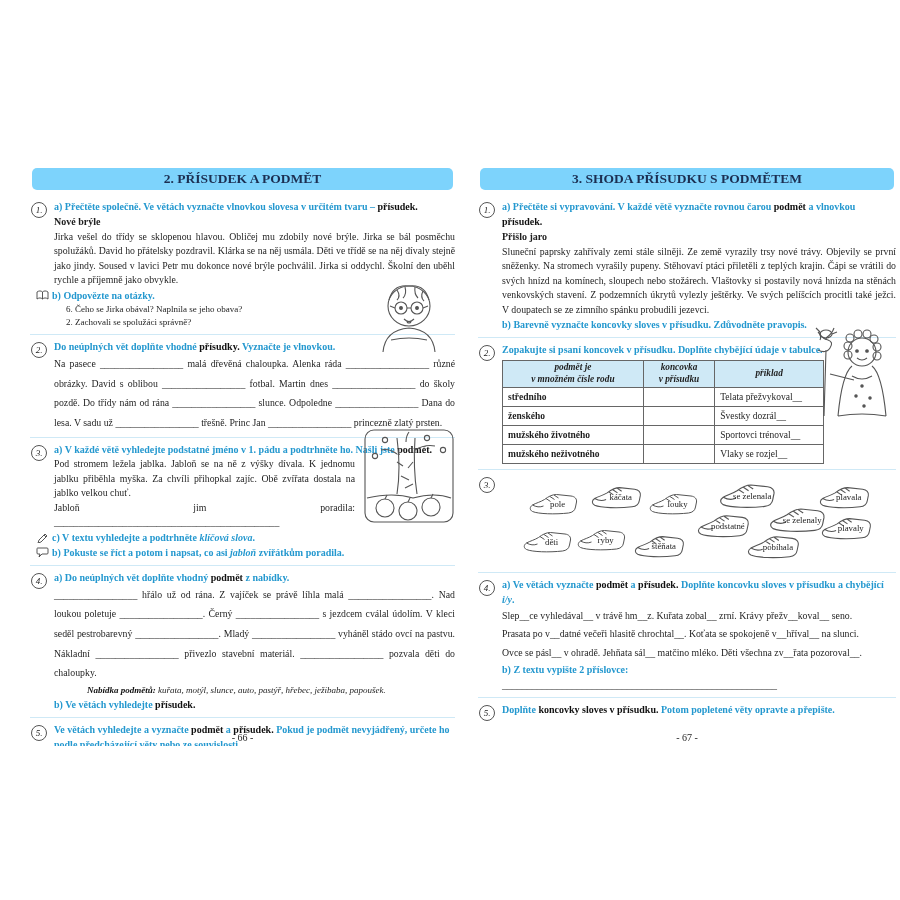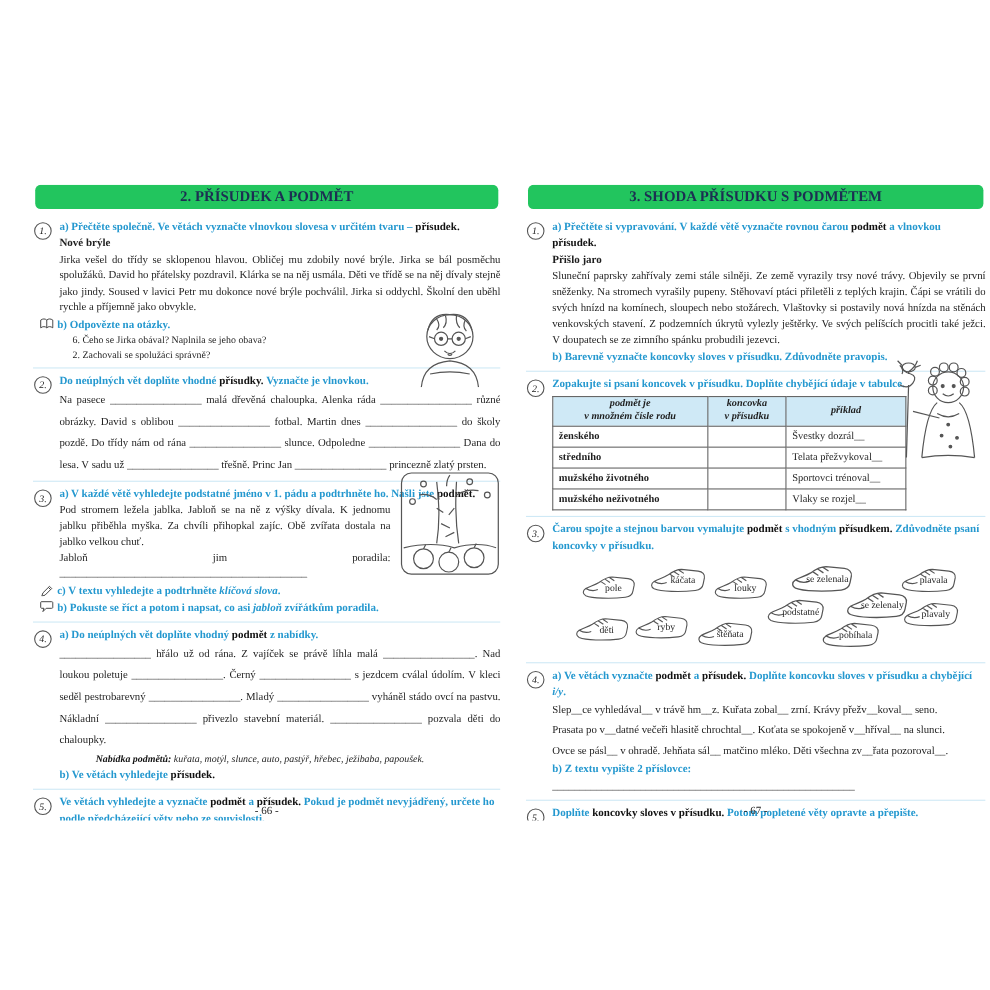--- a/index.html
+++ b/index.html
@@ -5,21 +5,21 @@
   html,body { margin:0; padding:0; }
   body {
     width:900px; height:900px; background:#ffffff; position:relative;
     font-family:"Liberation Serif", serif; color:#1e1e1e;
   }
   .page { position:absolute; top:168px; width:425px; height:578px; overflow:hidden; }
   #page-left  { left:30px; }
   #page-right { left:478px; width:418px; }
 
   .band {
-    background:#22c55e; border-radius:5px; text-align:center;
+    background:#7dd3fc; border-radius:5px; text-align:center;
     font-weight:bold; font-size:13.5px; color:#1c2f52; padding:3px 0; margin:0 2px 5px 2px;
   }
 
   .ex { position:relative; padding:4px 0 5px 24px; border-top:1px solid #cfe9f6; }
   .ex.first { border-top:none; }
   .exnum {
     position:absolute; left:1px; top:7px; width:14px; height:14px;
     border:1px solid #555; border-radius:50%a; border-radius:50%;
     font-style:italic; font-size:9px; line-height:14px; text-align:center; color:#222;
     background:#fff;
@@ -179,47 +179,46 @@
       <table class="shoda">
         <tbody>
             <tr>
           <th>podmět je
 v množném čísle rodu</th>
           <th>koncovka
 v přísudku</th>
           <th>příklad</th>
         </tr>
         <tr>
+          <td class="c1">středního</td>
+          <td class="c2"></td>
+          <td class="c3">Telata přežvykoval__</td>
+        </tr>
+        <tr>
           <td class="c1">ženského</td>
           <td class="c2"></td>
           <td class="c3">Švestky dozrál__</td>
-        </tr>
-        <tr>
-          <td class="c1">středního</td>
-          <td class="c2"></td>
-          <td class="c3">Telata přežvykoval__</td>
         </tr>
         <tr>
           <td class="c1">mužského životného</td>
           <td class="c2"></td>
           <td class="c3">Sportovci trénoval__</td>
         </tr>
         <tr>
           <td class="c1">mužského neživotného</td>
           <td class="c2"></td>
           <td class="c3">Vlaky se rozjel__</td>
         </tr>
       </tbody>
         </table>
     </div>
   </div>
 
   <div class="ex">
     <span class="exnum">3.</span>
-    <p class="ins"><span class="s-u">Čarou spojte a stejnou barvou vymalujte </span><span class="s-b">podmět</span><span class="s-u"> s vhodným </span><span class="s-b">přísudkem</span><span class="s-b">. </span><span class="s-u">Zdůvodněte psaní koncovky v přísudku.</span></p>
     <div class="shoe-field">
       <div class="shoe" style="left:26px;top:14px;width:52px">
           <svg viewBox="0 0 104 50">
             <path d="M9,41 C3,38 3,32 9,28 C16,24 25,22 33,17 C41,11 48,7 57,7 L86,10 C94,11 98,16 97,22 L95,32 C94,39 89,43 81,44 C54,47 21,46 9,41 Z M9,28 C16,32 24,33 31,30 M36,15 L45,21 M44,11 L53,17 M52,8 L61,14" fill="#fff" stroke="#555" stroke-width="2"></path>
           </svg>
           <span class="w">pole</span>
         </div>
       <div class="shoe" style="left:88px;top:7px;width:54px">
           <svg viewBox="0 0 104 50">
             <path d="M9,41 C3,38 3,32 9,28 C16,24 25,22 33,17 C41,11 48,7 57,7 L86,10 C94,11 98,16 97,22 L95,32 C94,39 89,43 81,44 C54,47 21,46 9,41 Z M9,28 C16,32 24,33 31,30 M36,15 L45,21 M44,11 L53,17 M52,8 L61,14" fill="#fff" stroke="#555" stroke-width="2"></path>

